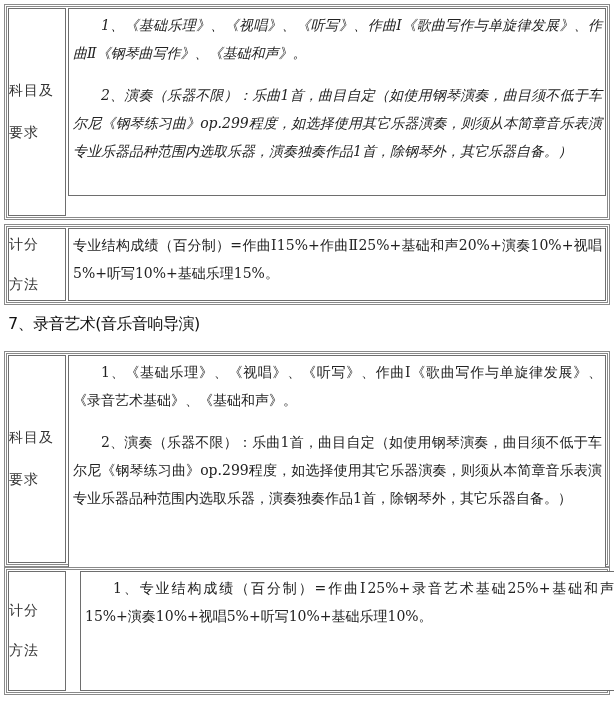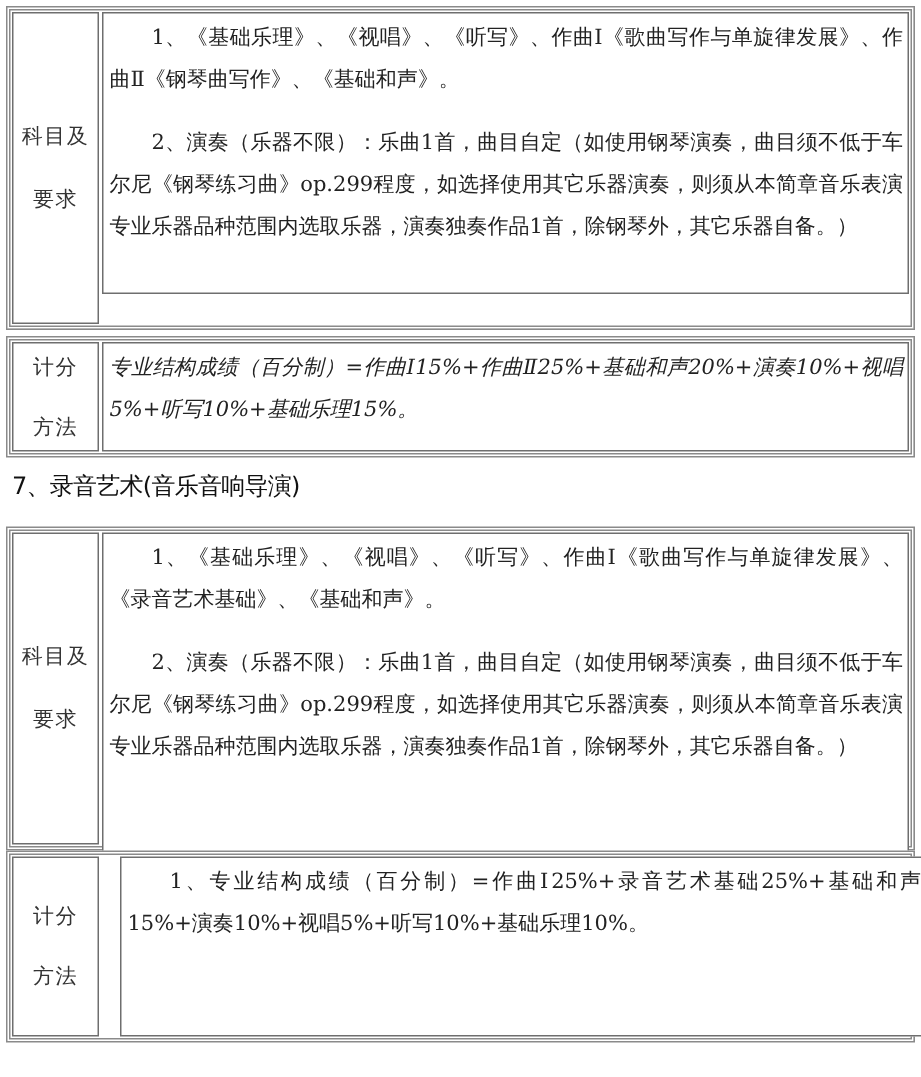--- a/index.html
+++ b/index.html
@@ -26,59 +26,59 @@
     }
     .cell {
       position: absolute;
       box-sizing: border-box;
       border: 1px solid #6e6e6e;
       background: #fff;
     }
     .label-cell {
       display: flex;
       flex-direction: column;
-      align-items: center;
+      align-items: flex-start;
       justify-content: center;
       font-size: 14px;
       letter-spacing: 1px;
       color: #333;
     }
     .label-cell span { display: block; }
     .content-cell {
       font-size: 14px;
       line-height: 28px;
       padding: 2px 3px 0 4px;
       color: #222;
       text-align: justify;
     }
     .content-cell p {
       margin: 0;
       text-indent: 2em;
     }
-    .content-cell p.noindent { text-indent: 0; font-style: italic; }
+    .content-cell p.noindent { text-indent: 0; }
     .content-cell p + p { margin-top: 14px; }
     .heading {
       position: absolute;
       left: 8px;
       font-family: "DejaVu Sans", "Liberation Sans", sans-serif;
       font-size: 16px;
       color: #111;
       letter-spacing: -0.5px;
     }
   </style>
 </head>
 <body>
 
 <div class="tbl" style="top:4px; height:216px;">
   <div class="cell label-cell" style="left:3px; top:3px; width:58px; height:208px;">
     <span>科目及</span>
     <span style="height:24px"></span>
     <span>要求</span>
   </div>
-  <div class="cell content-cell" style="left:63px; top:3px; width:538px; height:188px;">
+  <div class="cell content-cell" style="left:63px; top:3px; width:538px; height:188px;font-style:italic;">
     <p>1、《基础乐理》、《视唱》、《听写》、作曲Ⅰ《歌曲写作与单旋律发展》、作曲Ⅱ《钢琴曲写作》、《基础和声》。</p>
     <p>2、演奏（乐器不限）：乐曲1首，曲目自定（如使用钢琴演奏，曲目须不低于车尔尼《钢琴练习曲》op.299程度，如选择使用其它乐器演奏，则须从本简章音乐表演专业乐器品种范围内选取乐器，演奏独奏作品1首，除钢琴外，其它乐器自备。）</p>
   </div>
 </div>
 
 <div class="tbl" style="top:224px; height:81px;">
   <div class="cell label-cell" style="left:3px; top:3px; width:58px; height:73px;">
     <span>计分</span>
     <span style="height:22px"></span>
     <span>方法</span>

